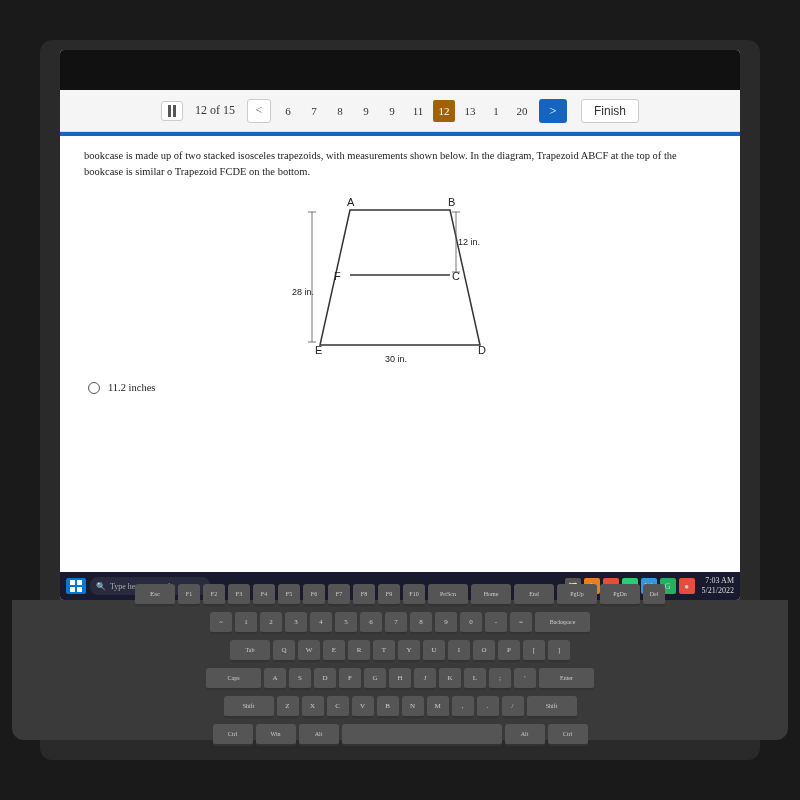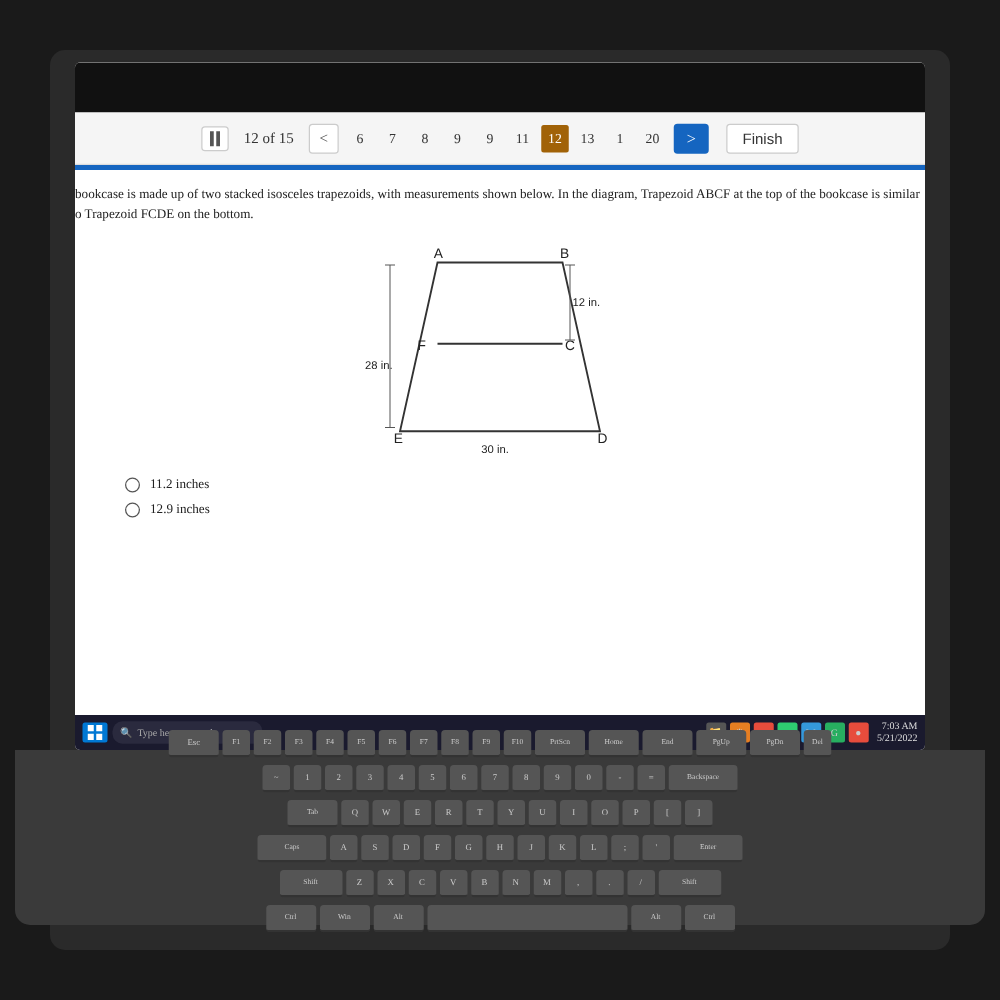--- a/index.html
+++ b/index.html
@@ -126,21 +126,21 @@
     
     .accent-bar {
       height: 4px;
       background: #1565c0;
       width: 100%;
     }
     
     .content-area {
       flex: 1;
       background: white;
-      padding: 12px 0;
+      padding: 12px 24px;
       overflow: hidden;
     }
     .question-text {
       font-size: 10.5px;
       color: #222;
       line-height: 1.5;
       margin-bottom: 10px;
     }
     .diagram-container {
       display: flex;
@@ -165,21 +165,20 @@
       flex-direction: column;
       gap: 8px;
       margin-left: 4px;
     }
     .option-row {
       display: flex;
       align-items: center;
       gap: 8px;
       font-size: 10.5px;
       color: #222;
-      margin-left: 36px;
     }
     .radio-circle {
       width: 12px;
       height: 12px;
       border-radius: 50%;
       border: 1.5px solid #555;
       background: white;
       flex-shrink: 0;
     }
     
@@ -358,24 +357,20 @@
           <text x="95" y="172" font-size="9" fill="#222" font-family="Arial">30 in.</text>
         </svg>
       </div>
 
 
       <div class="answer-options">
         <div class="option-row">
           <div class="radio-circle"></div>
           <span>11.2 inches</span>
         </div>
-        <div class="option-row">
-          <div class="radio-circle"></div>
-          <span>12.9 inches</span>
-        </div>
       </div>
     </div>
 
     <div class="taskbar">
       <div class="taskbar-start">
         <svg width="12" height="12" viewBox="0 0 12 12">
           <rect x="0" y="0" width="5" height="5" fill="white"></rect>
           <rect x="7" y="0" width="5" height="5" fill="white"></rect>
           <rect x="0" y="7" width="5" height="5" fill="white"></rect>
           <rect x="7" y="7" width="5" height="5" fill="white"></rect>

